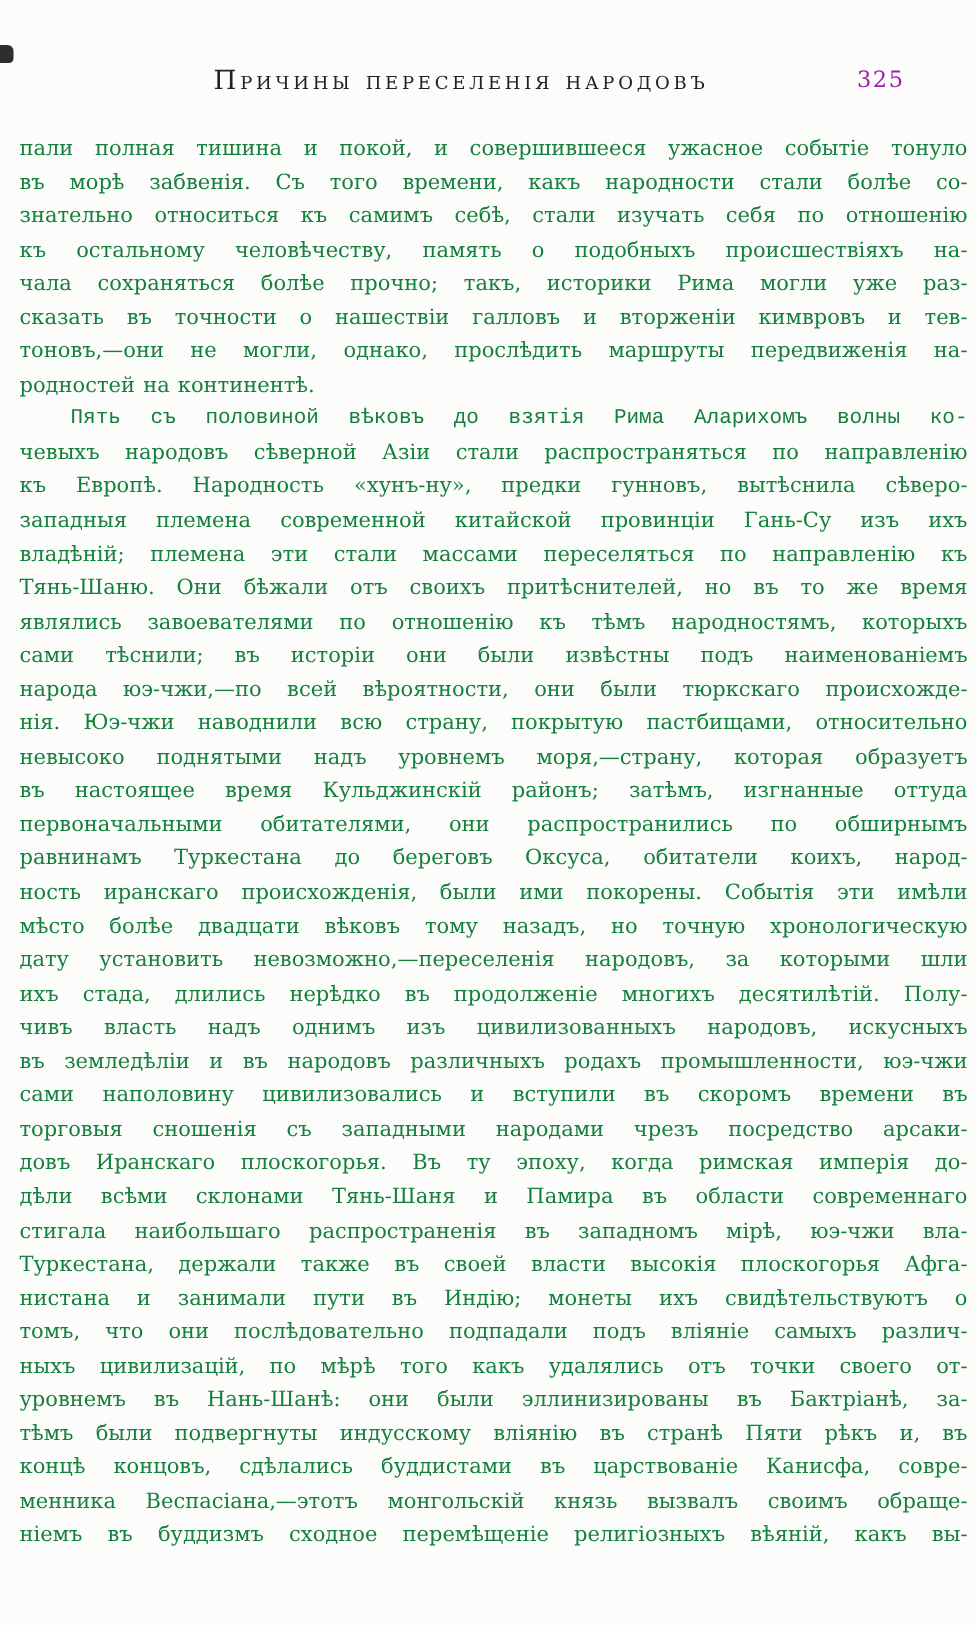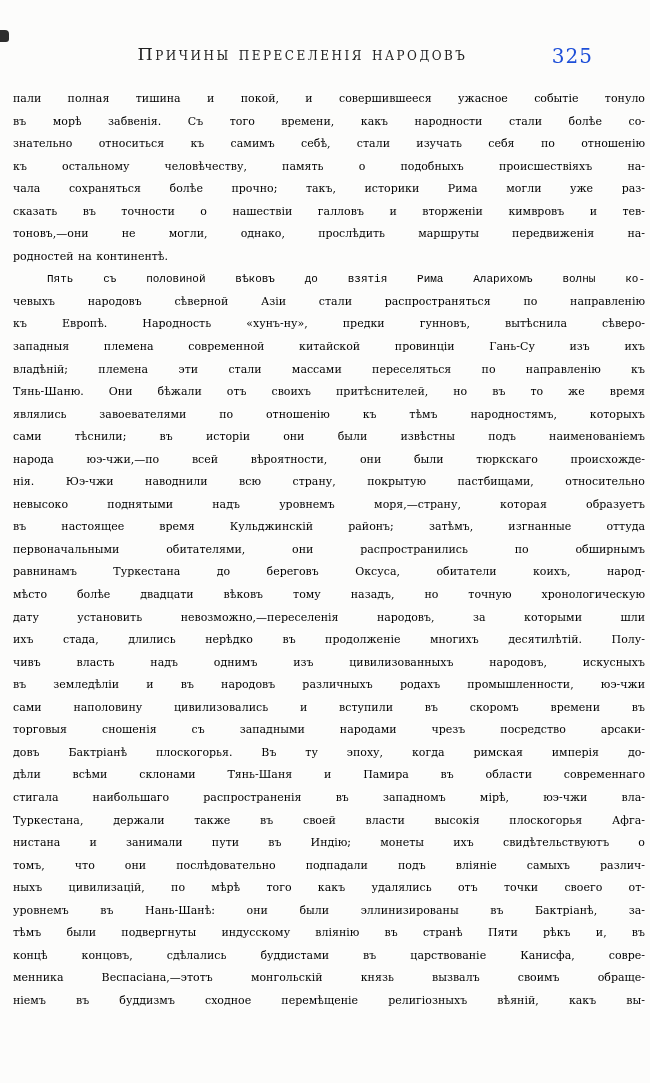--- a/index.html
+++ b/index.html
@@ -11,48 +11,48 @@
     color:#1b1b1b;
     overflow:hidden;
   }
   .corner-mark {
     position:absolute; left:0; top:30px;
     width:9px; height:12px;
     background:#2e2e2e;
     border-radius:0 4px 3px 0;
   }
   .running-head {
-    position:absolute; top:44px; left:13px; right:12px; height:26px;
+    position:absolute; top:44px; left:13px; right:2px; height:26px;
   }
   .head-title {
     position:absolute; left:50%; top:0;
     transform:translateX(-57%);
     font-variant:small-caps;
     letter-spacing:2.5px;
     font-size:17.5px;
     white-space:nowrap;
     color:#222;
   }
   .page-num {
     position:absolute; right:45px; top:0;
-    font-size:20px;
+    font-size:15px;
     letter-spacing:1px;
-    color:#1d4ed8;
+    color:#a21caf;
   }
   .body-text {
     position:absolute; top:88px; left:13px; width:632px;
   }
   .line {
-    font-size:11px;
+    font-size:14px;
     line-height:22.55px;
     height:22.55px;
     text-align:justify;
     text-align-last:justify;
     word-spacing:1px;
-    color:#000000;
+    color:#15803d;
   }
   .line.no-justify { text-align-last:left; }
   .line.indent { text-indent:34px;font-family:Liberation Mono, monospace; }
 </style>
 </head>
 <body>
 
 <div class="page">
   <div class="corner-mark"></div>
   <div class="running-head">
@@ -78,28 +78,29 @@
         <div class="line">владѣній; племена эти стали массами переселяться по направленію къ</div>
         <div class="line">Тянь-Шаню. Они бѣжали отъ своихъ притѣснителей, но въ то же время</div>
         <div class="line">являлись завоевателями по отношенію къ тѣмъ народностямъ, которыхъ</div>
         <div class="line">сами тѣснили; въ исторіи они были извѣстны подъ наименованіемъ</div>
         <div class="line">народа юэ-чжи,—по всей вѣроятности, они были тюркскаго происхожде-</div>
         <div class="line">нія. Юэ-чжи наводнили всю страну, покрытую пастбищами, относительно</div>
         <div class="line">невысоко поднятыми надъ уровнемъ моря,—страну, которая образуетъ</div>
         <div class="line">въ настоящее время Кульджинскій районъ; затѣмъ, изгнанные оттуда</div>
         <div class="line">первоначальными обитателями, они распространились по обширнымъ</div>
         <div class="line">равнинамъ Туркестана до береговъ Оксуса, обитатели коихъ, народ-</div>
+        <div class="line">ность иранскаго происхожденія, были ими покорены. Событія эти имѣли</div>
         <div class="line">мѣсто болѣе двадцати вѣковъ тому назадъ, но точную хронологическую</div>
         <div class="line">дату установить невозможно,—переселенія народовъ, за которыми шли</div>
         <div class="line">ихъ стада, длились нерѣдко въ продолженіе многихъ десятилѣтій. Полу-</div>
         <div class="line">чивъ власть надъ однимъ изъ цивилизованныхъ народовъ, искусныхъ</div>
         <div class="line">въ земледѣліи и въ народовъ различныхъ родахъ промышленности, юэ-чжи</div>
         <div class="line">сами наполовину цивилизовались и вступили въ скоромъ времени въ</div>
         <div class="line">торговыя сношенія съ западными народами чрезъ посредство арсаки-</div>
-        <div class="line">довъ Бактріанѣ плоскогорья. Въ ту эпоху, когда римская имперія до-</div>
+        <div class="line">довъ Иранскаго плоскогорья. Въ ту эпоху, когда римская имперія до-</div>
         <div class="line">дѣли всѣми склонами Тянь-Шаня и Памира въ области современнаго</div>
         <div class="line">стигала наибольшаго распространенія въ западномъ мірѣ, юэ-чжи вла-</div>
         <div class="line">Туркестана, держали также въ своей власти высокія плоскогорья Афга-</div>
         <div class="line">нистана и занимали пути въ Индію; монеты ихъ свидѣтельствуютъ о</div>
         <div class="line">томъ, что они послѣдовательно подпадали подъ вліяніе самыхъ различ-</div>
         <div class="line">ныхъ цивилизацій, по мѣрѣ того какъ удалялись отъ точки своего от-</div>
         <div class="line">уровнемъ въ Нань-Шанѣ: они были эллинизированы въ Бактріанѣ, за-</div>
         <div class="line">тѣмъ были подвергнуты индусскому вліянію въ странѣ Пяти рѣкъ и, въ</div>
         <div class="line">концѣ концовъ, сдѣлались буддистами въ царствованіе Канисфа, совре-</div>
         <div class="line">менника Веспасіана,—этотъ монгольскій князь вызвалъ своимъ обраще-</div>

